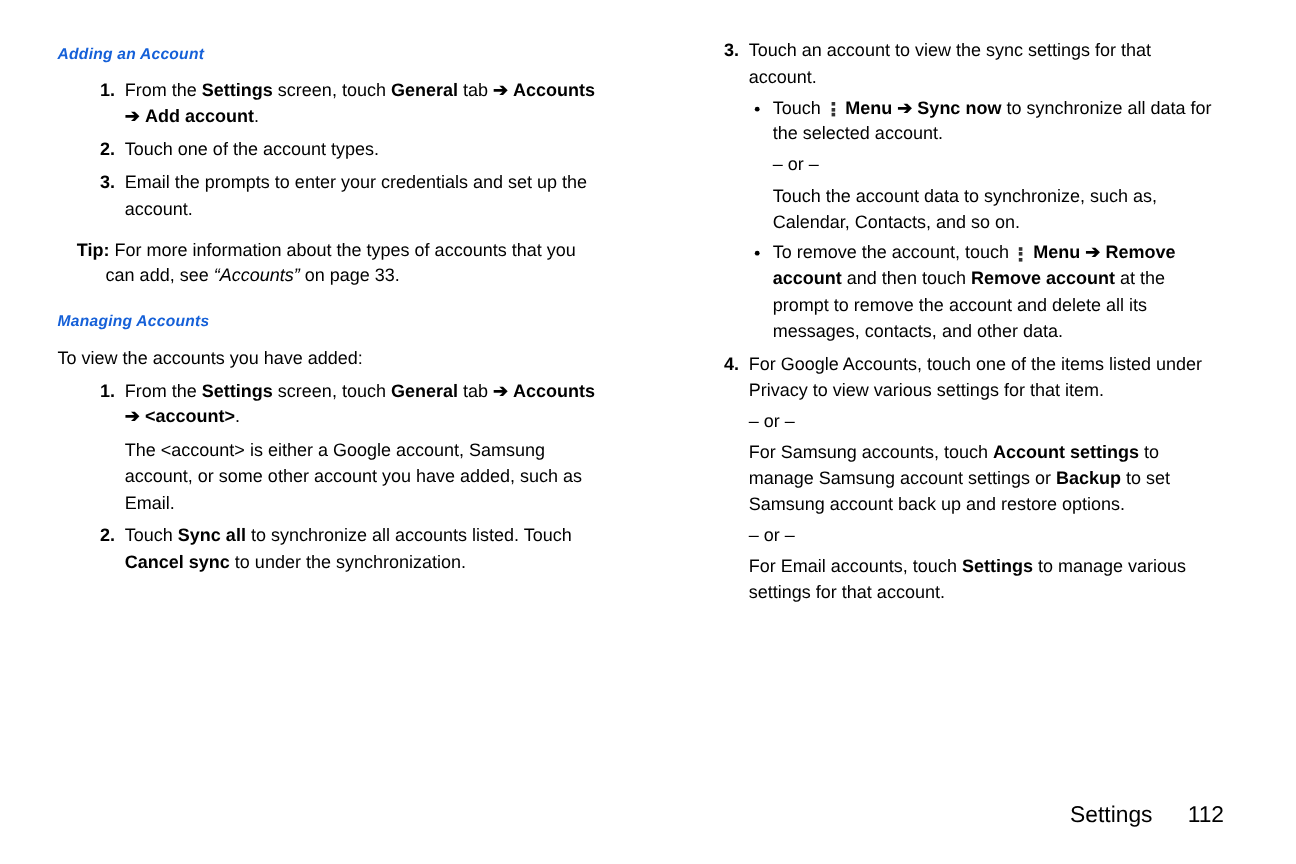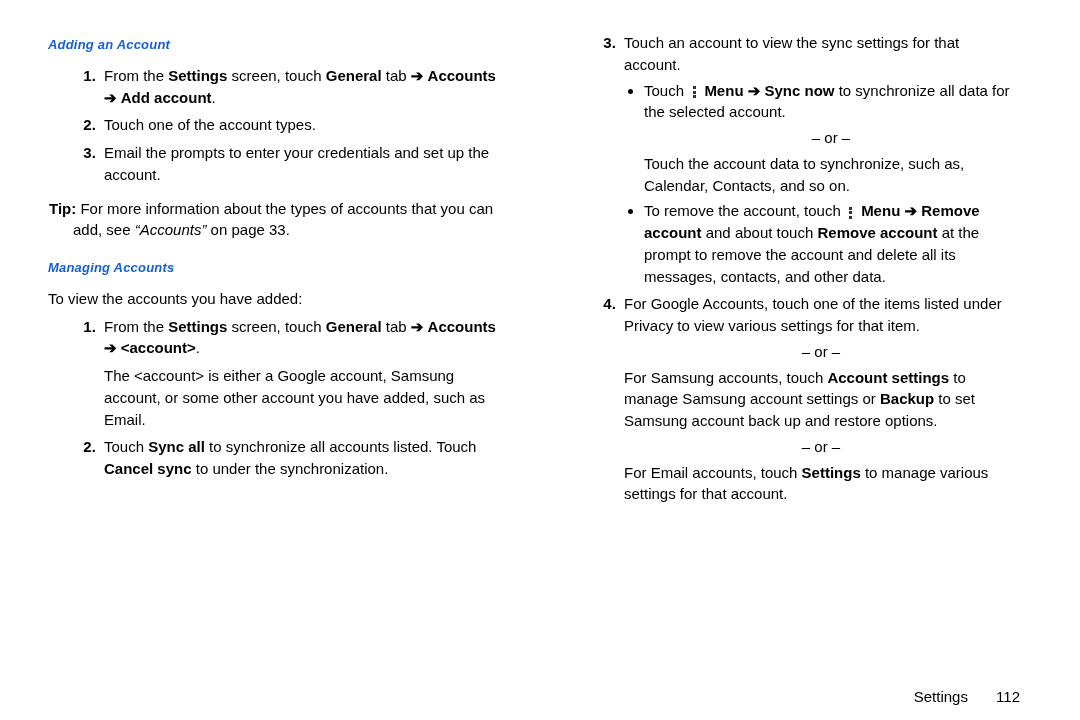--- a/index.html
+++ b/index.html
@@ -42,38 +42,37 @@
   }
   ul.bullets {
     list-style: disc;
     margin: 4px 0 4px 0;
     padding-left: 20px;
   }
   ul.bullets > li {
     margin-bottom: 4px;
   }
   .tip {
-    margin: 10px 0 18px 1px;
+    margin: 10px 0 18px 16px;
     padding-left: 0;
   }
   .tip .tip-label { font-weight: bold; }
   .intro {
     margin: 4px 0 6px 0;
   }
   .or {
     margin: 4px 0 4px 0;
-    text-align: center;
   }
   .bold { font-weight: bold; }
   .arrow { font-weight: bold; }
   .footer {
     position: absolute;
-    bottom: 12px;
+    bottom: 26px;
     right: 60px;
-    font-size: 15px;
+    font-size: 19px;
   }
   .page-num { margin-left: 24px; }
   .menu-icon {
     display: inline-block;
     vertical-align: middle;
     width: 8px;
     height: 14px;
     margin: 0 2px;
   }
   .menu-icon span {
@@ -123,21 +122,21 @@
     <ol class="steps" start="3">
       <li>
         <span>Touch an account to view the sync settings for that account.</span>
         <ul class="bullets">
           <li>
             <span>Touch </span><span class="menu-icon"><span></span><span></span><span></span></span> <span class="bold">Menu</span> <span class="arrow">➔</span> <span class="bold">Sync now</span><span> to synchronize all data for the selected account.</span>
             <div class="or">– or –</div>
             <div>Touch the account data to synchronize, such as, Calendar, Contacts, and so on.</div>
           </li>
           <li>
-            <span>To remove the account, touch </span><span class="menu-icon"><span></span><span></span><span></span></span> <span class="bold">Menu</span> <span class="arrow">➔</span> <span class="bold">Remove account</span><span> and about touch </span><span class="bold">Remove account</span><span> at the prompt to remove the account and delete all its messages, contacts, and other data.</span>
+            <span>To remove the account, touch </span><span class="menu-icon"><span></span><span></span><span></span></span> <span class="bold">Menu</span> <span class="arrow">➔</span> <span class="bold">Remove account</span><span> and then touch </span><span class="bold">Remove account</span><span> at the prompt to remove the account and delete all its messages, contacts, and other data.</span>
           </li>
         </ul>
       </li>
       <li>
         <span>For Google Accounts, touch one of the items listed under Privacy to view various settings for that item.</span>
         <div class="or">– or –</div>
         <div>
           <span>For Samsung accounts, touch </span><span class="bold">Account settings</span><span> to manage Samsung account settings or </span><span class="bold">Backup</span><span> to set Samsung account back up and restore options.</span>
         </div>
         <div class="or">– or –</div>

